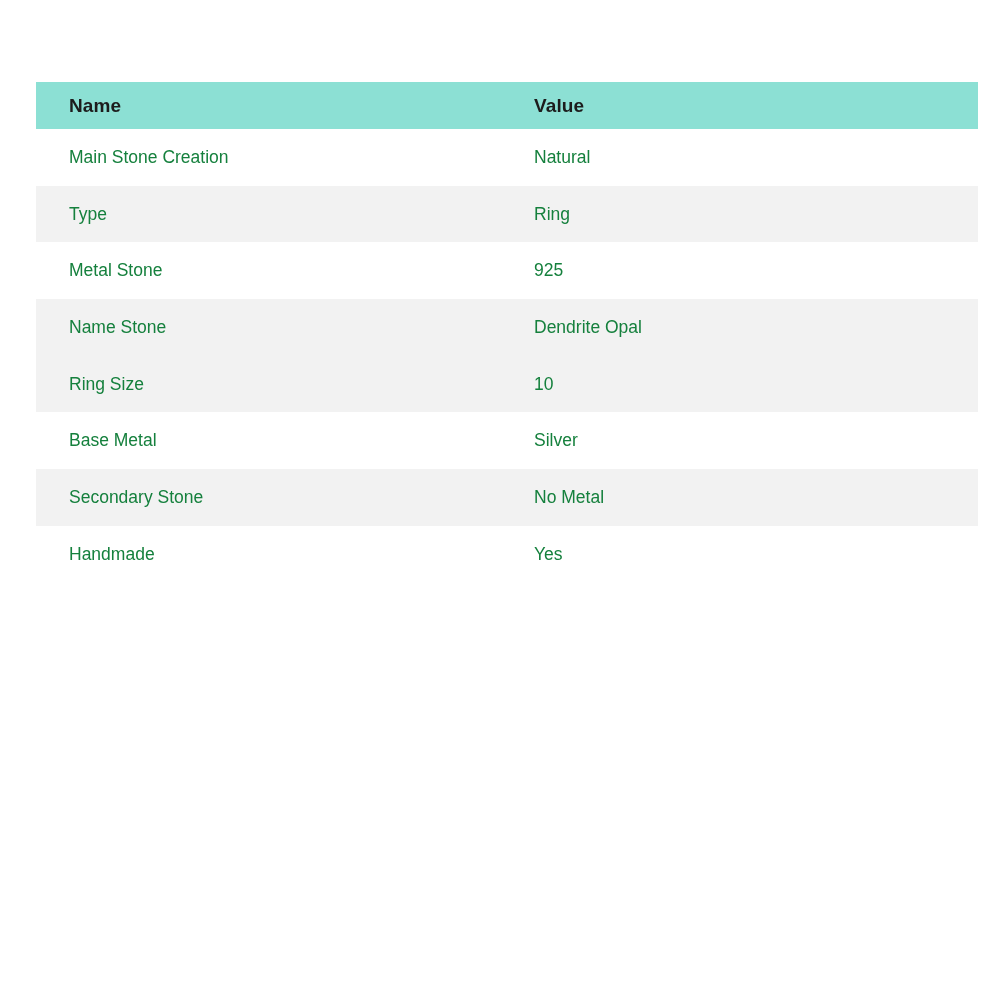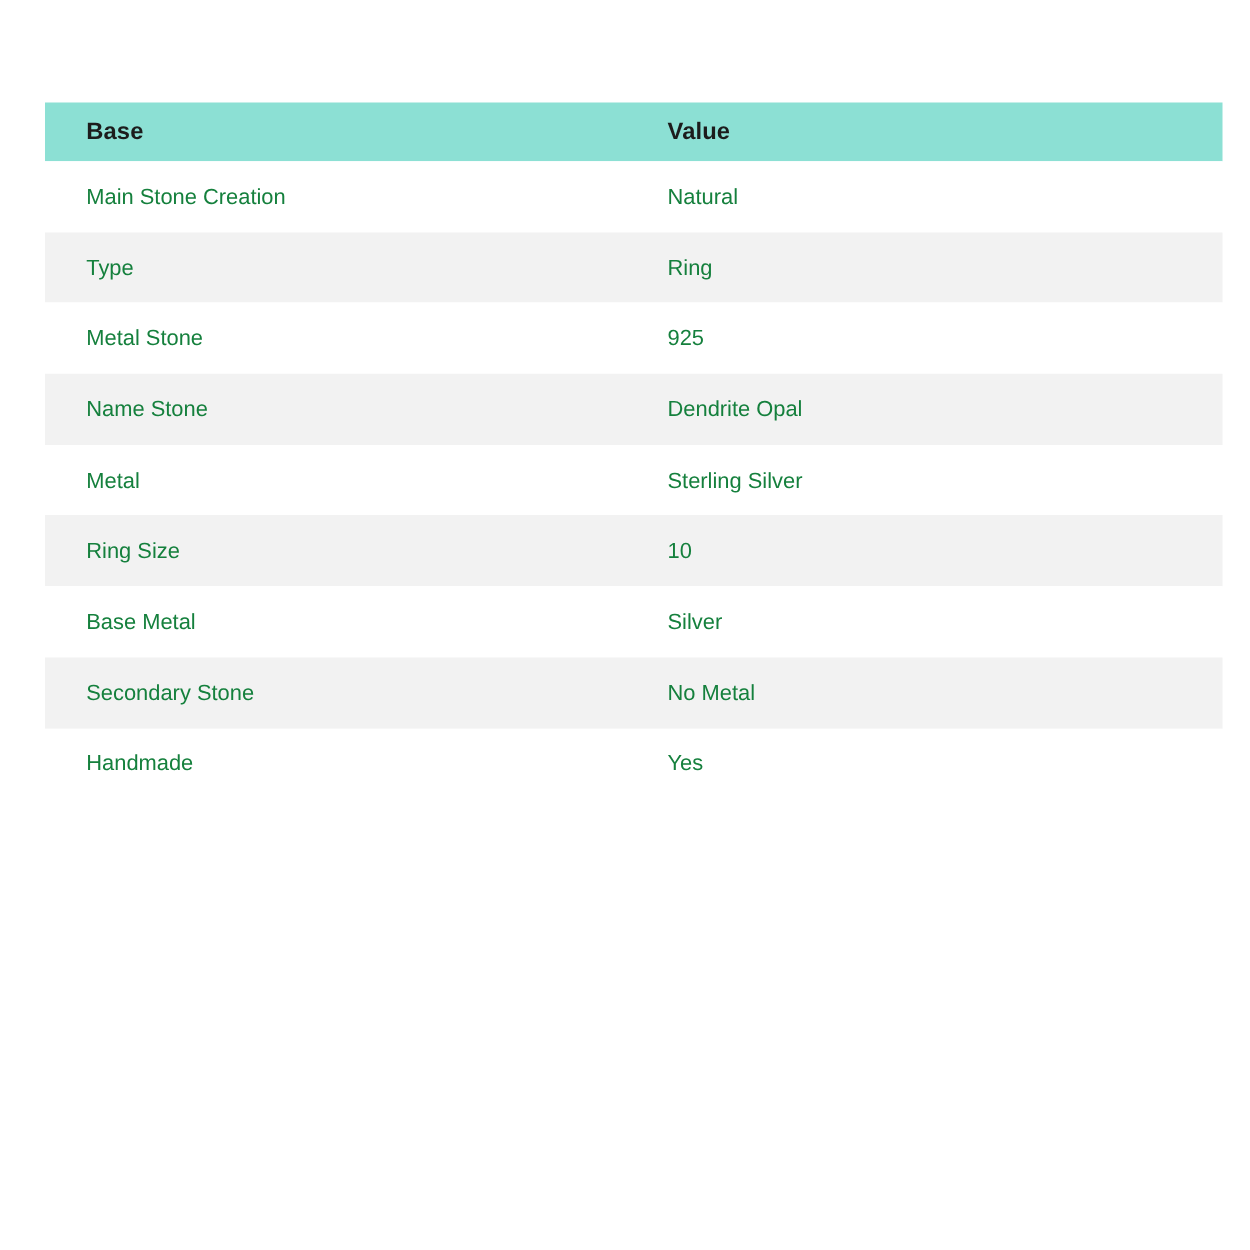--- a/index.html
+++ b/index.html
@@ -70,44 +70,40 @@
 
 <div class="page">
   <div class="table-wrap">
     <table class="spec-table">
       <colgroup>
         <col class="col-name">
         <col class="col-value">
       </colgroup>
       <thead>
         <tr>
-          <th class="name-head">Base</th>
+          <th class="name-head">Name</th>
           <th class="value-head">Value</th>
         </tr>
       </thead>
       <tbody>
         <tr class="odd">
           <td class="name-cell">Main Stone Creation</td>
           <td class="value-cell">Natural</td>
         </tr>
         <tr class="even">
           <td class="name-cell">Type</td>
           <td class="value-cell">Ring</td>
         </tr>
         <tr class="odd">
           <td class="name-cell">Metal Stone</td>
           <td class="value-cell">925</td>
         </tr>
         <tr class="even">
           <td class="name-cell">Name Stone</td>
           <td class="value-cell">Dendrite Opal</td>
-        </tr>
-        <tr class="odd">
-          <td class="name-cell">Metal</td>
-          <td class="value-cell">Sterling Silver</td>
         </tr>
         <tr class="even">
           <td class="name-cell">Ring Size</td>
           <td class="value-cell">10</td>
         </tr>
         <tr class="odd">
           <td class="name-cell">Base Metal</td>
           <td class="value-cell">Silver</td>
         </tr>
         <tr class="even">

